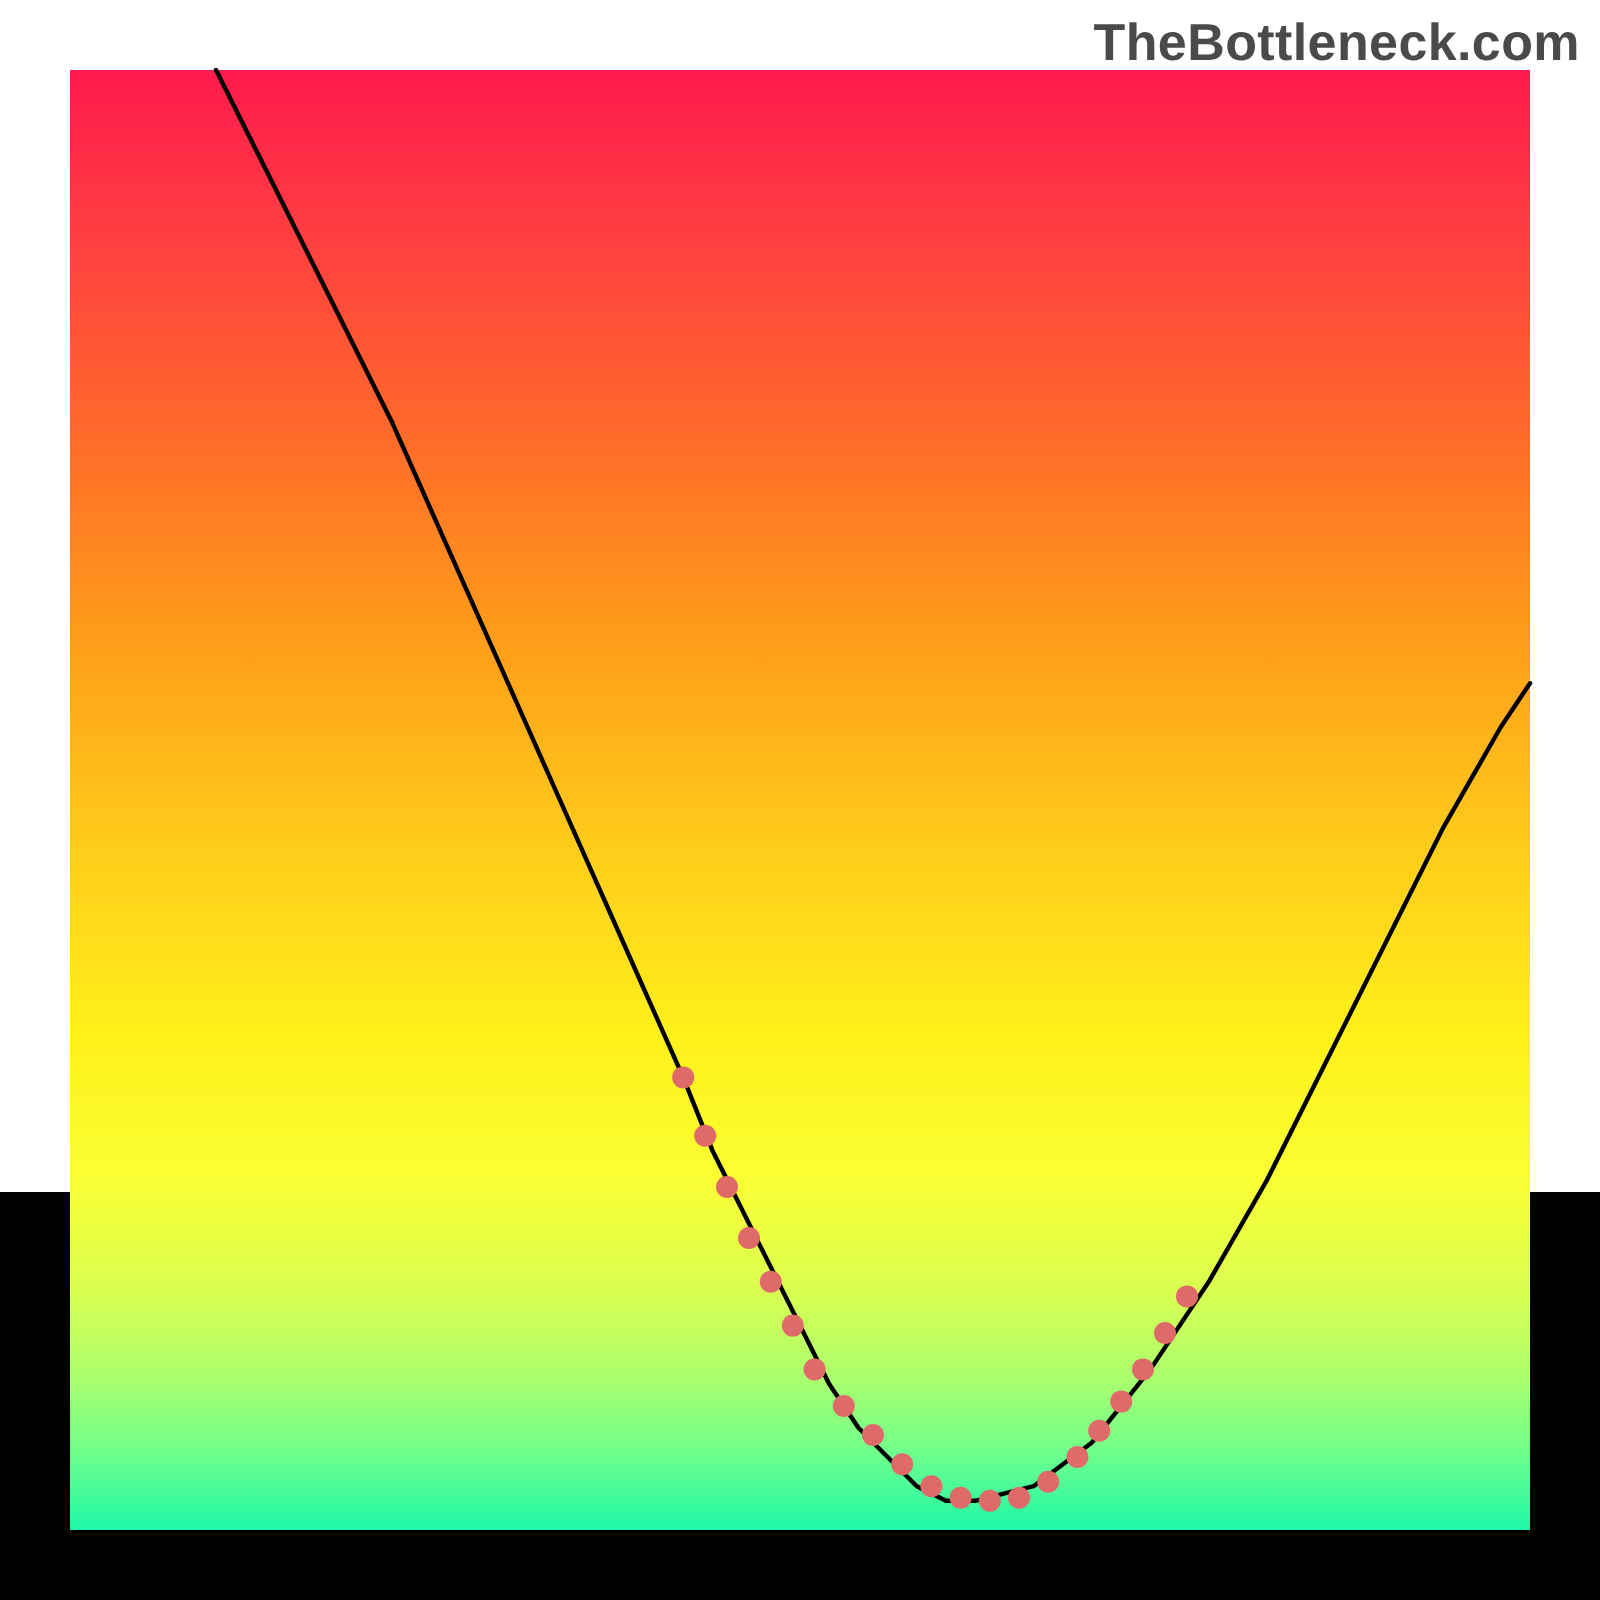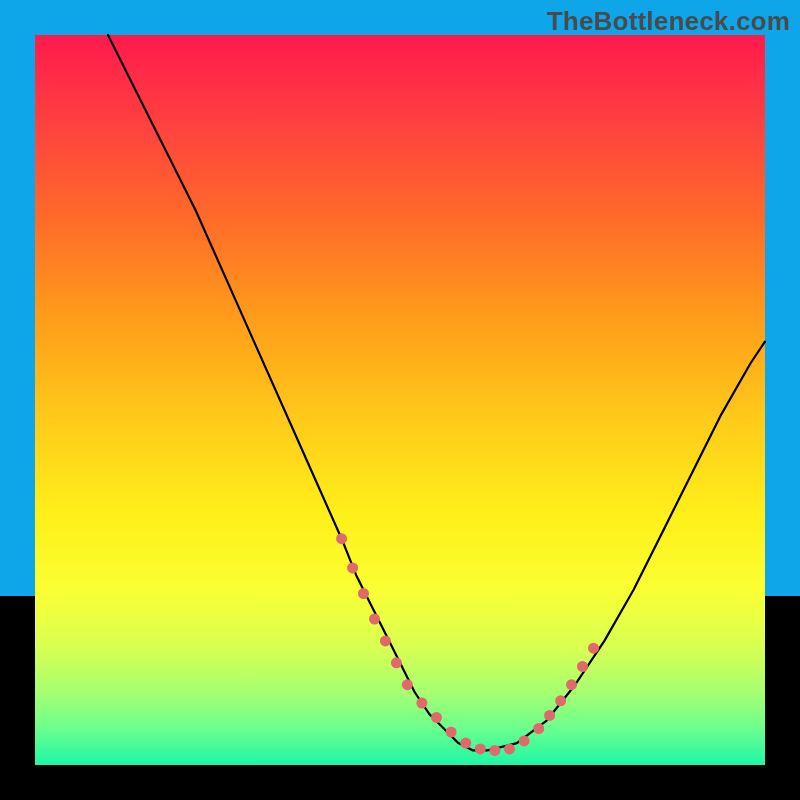--- a/index.html
+++ b/index.html
@@ -10,21 +10,21 @@
     background: #000;
     overflow: hidden;
     font-family: Arial, Helvetica, sans-serif;
   }
   .frame {
     position: absolute;
     left: 0;
     top: 0;
     width: 800px;
     height: 596px;
-    background: #0ea5e9;
+    background: #ffffff;
   }
   .plot-area {
     position: absolute;
     left: 35px;
     top: 35px;
     width: 730px;
     height: 730px;
     background: linear-gradient(
       to bottom,
       #ff1a4d 0%,

